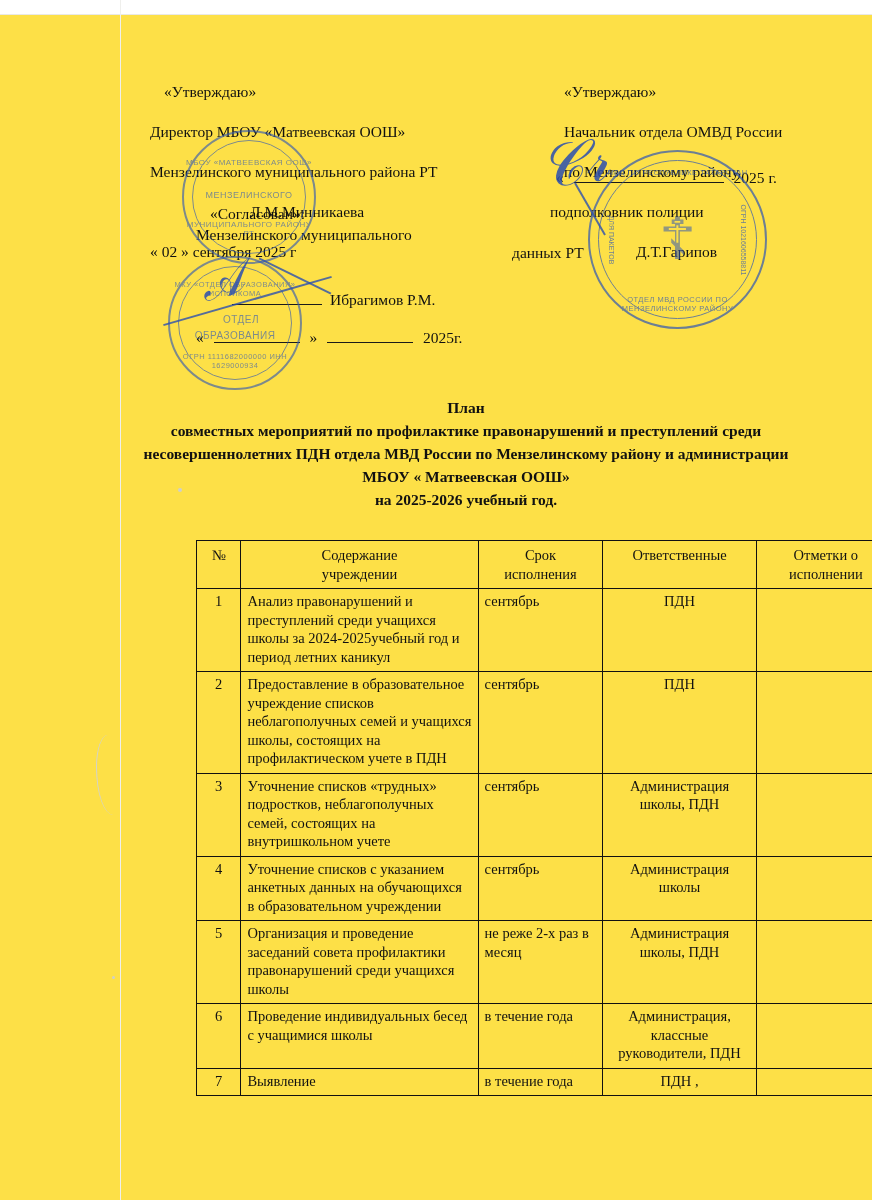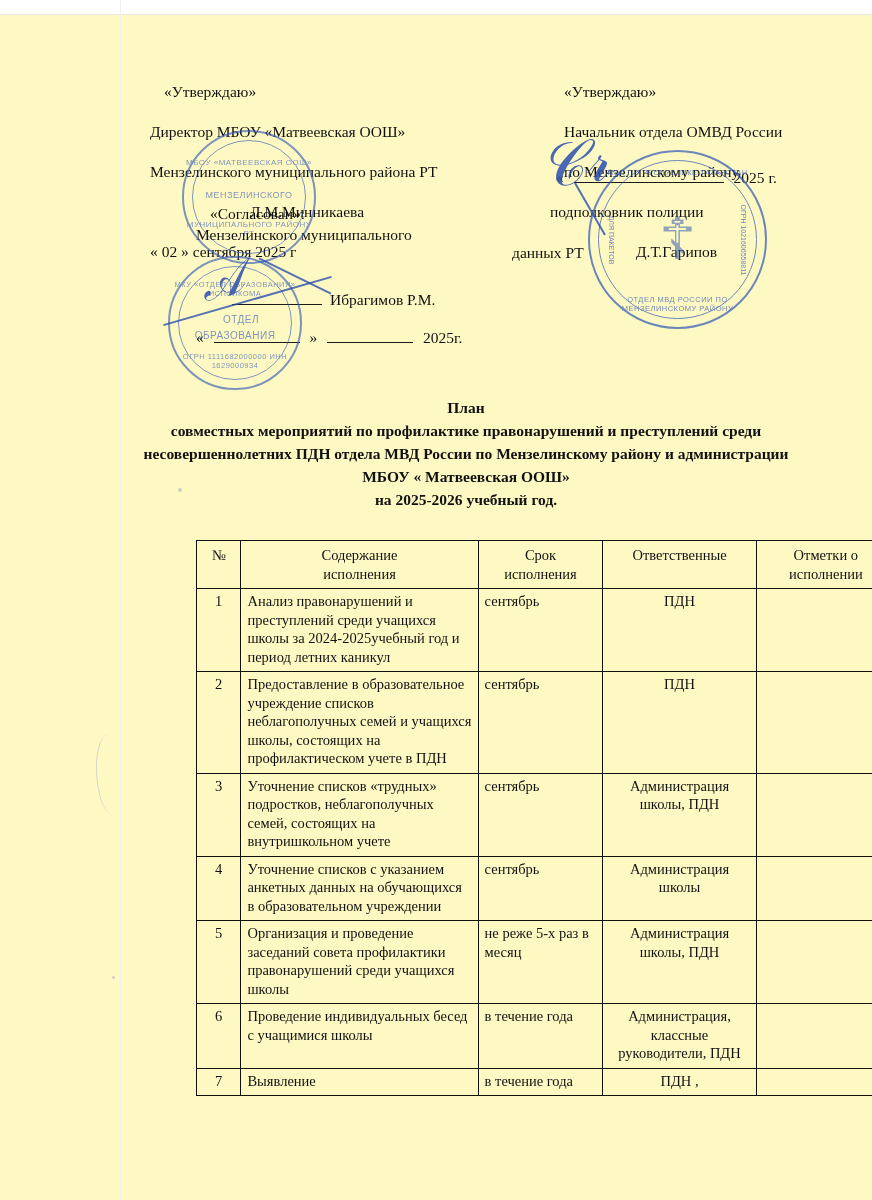--- a/index.html
+++ b/index.html
@@ -9,21 +9,21 @@
   }
   body {
     font-family: "Liberation Serif", serif;
     color: #111;
   }
   .page {
     position: relative;
     width: 872px;
     height: 1200px;
     overflow: hidden;
-    background: #fef9c3;
+    background: #fde047;
   }
   
   .scan-edge-top {
     position: absolute;
     top: 0; left: 0; right: 0;
     height: 14px;
     background: #ffffff;
     border-bottom: 1px solid #e9e9e6;
   }
   .scan-edge-left {
@@ -333,21 +333,21 @@
     <span class="l">МБОУ « Матвеевская  ООШ»</span>
     <span class="l">на 2025-2026 учебный год.</span>
   </div>
 
   <div class="tbl-wrap">
     <table class="plan">
       <thead>
         <tr>
           <th class="c-num">№</th>
           <th class="c-cont" style="white-space:pre-line">Содержание
-исполнения</th>
+учреждении</th>
           <th class="c-term" style="white-space:pre-line">Срок
 исполнения</th>
           <th class="c-resp">Ответственные</th>
           <th class="c-mark" style="white-space:pre-line">Отметки о
 исполнении</th>
         </tr>
       </thead>
       <tbody>
         <tr>
           <td class="c-num">1</td>
@@ -373,21 +373,21 @@
         <tr>
           <td class="c-num">4</td>
           <td class="c-cont">Уточнение списков с указанием анкетных данных на обучающихся в образовательном учреждении</td>
           <td class="c-term">сентябрь</td>
           <td class="c-resp">Администрация школы</td>
           <td class="c-mark"></td>
         </tr>
         <tr>
           <td class="c-num">5</td>
           <td class="c-cont">Организация и проведение заседаний совета профилактики правонарушений среди учащихся школы</td>
-          <td class="c-term">не реже 5-х раз в месяц</td>
+          <td class="c-term">не реже 2-х раз в месяц</td>
           <td class="c-resp">Администрация школы, ПДН</td>
           <td class="c-mark"></td>
         </tr>
         <tr>
           <td class="c-num">6</td>
           <td class="c-cont">Проведение индивидуальных бесед с учащимися школы</td>
           <td class="c-term">в течение года</td>
           <td class="c-resp">Администрация, классные руководители, ПДН</td>
           <td class="c-mark"></td>
         </tr>

